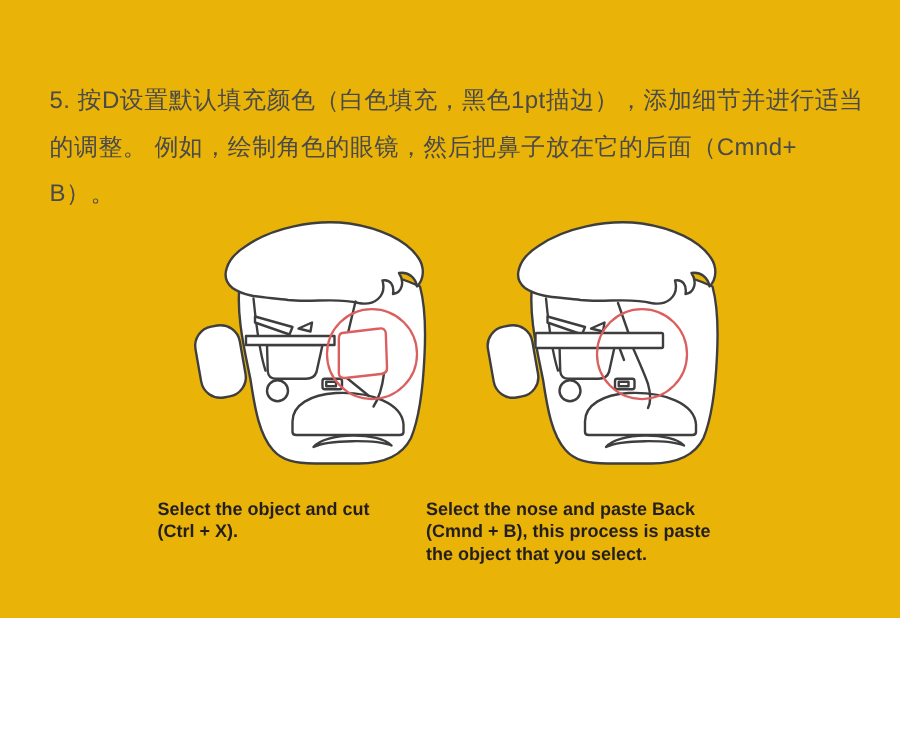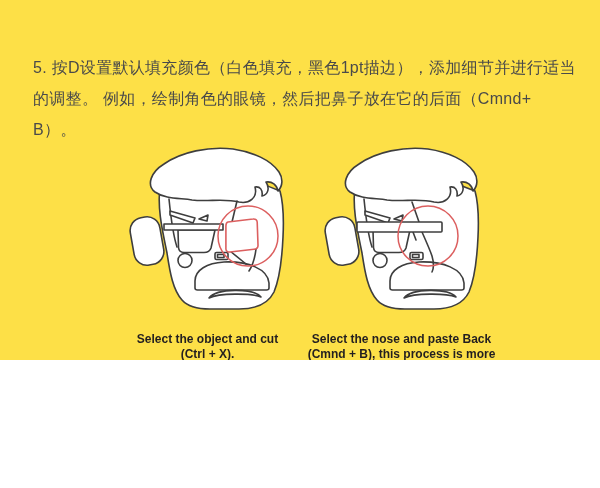--- a/index.html
+++ b/index.html
@@ -1,36 +1,36 @@
 <!DOCTYPE html>
 <html><head>
 <meta charset="utf-8">
 <style>
   html,body{margin:0;padding:0;background:#fff;}
   .page{
-    position:relative;width:600px;height:360px;background:#fde047;
+    position:relative;width:600px;height:412px;background:#eab308;
     font-family:"Liberation Sans",sans-serif;overflow:hidden;
   }
   .instruction{
     position:absolute;left:33px;top:52px;width:545px;
     font-size:16px;line-height:31px;color:#4a4a4a;letter-spacing:0.3px;
   }
   .face{position:absolute;top:147px;width:190px;height:172px;}
   .face-left{left:112px;}
   .face-right{left:307px;}
   .face path,.face rect,.face circle{
     fill:#ffffff;stroke:#3e3e3e;stroke-width:1.6;
     stroke-linejoin:round;stroke-linecap:round;
   }
   .face .open{fill:none;}
   .face .red{stroke:#dc5f5f;}
   .face .ring{fill:none;stroke:#dc5f5f;stroke-width:1.5;}
   .caption{
     position:absolute;font-size:12px;line-height:15px;font-weight:600;
-    color:#231f20;text-align:center;
+    color:#231f20;text-align:left;
   }
   .caption-left{left:105px;top:332px;width:205px;}
   .caption-right{left:284px;top:332px;width:235px;}
 </style>
 </head>
 <body>
 
 <div class="page">
 
   <div class="instruction">
@@ -101,16 +101,17 @@
     <circle class="ring" cx="121" cy="89" r="30"></circle>
   </svg>
 
   <div class="caption caption-left">
     <div>Select the object and cut</div>
     <div>(Ctrl + X).</div>
   </div>
 
   <div class="caption caption-right">
     <div>Select the nose and paste Back</div>
-    <div>(Cmnd + B), this process is more</div>
+    <div>(Cmnd + B), this process is paste</div>
+    <div>the object that you select.</div>
   </div>
 
 </div>
 
 </body></html>

